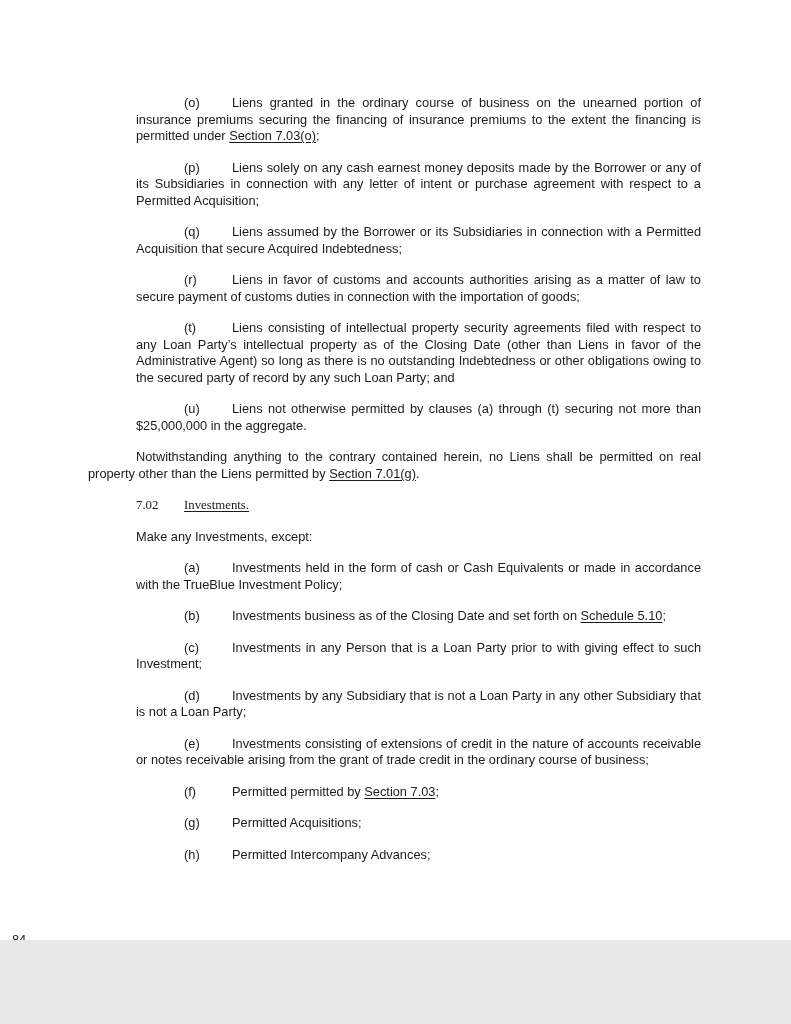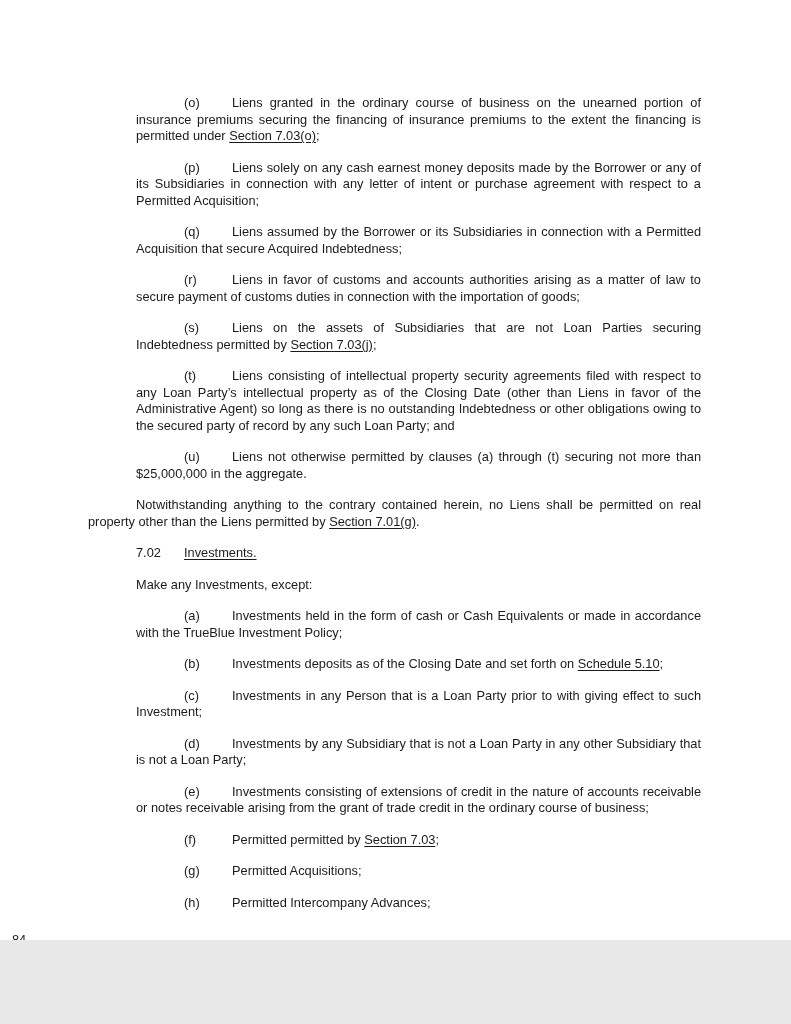--- a/index.html
+++ b/index.html
@@ -35,21 +35,21 @@
   p.indent {
     text-indent: 48px;
     margin-top: 7px;
   }
   .clabel {
     display: inline-block;
     width: 48px;
     text-indent: 0;
   }
   .u { text-decoration: underline; text-underline-offset: 2px; }
-  .heading { text-align: left; }
+  .heading { text-align: left; font-family: Liberation Serif, serif; }
   .page-number {
     position: absolute;
     top: 932px;
     left: 12px;
     width: 100%;
     text-align: left;
     font-size: 12.8px;
   }
   .doc-id {
     position: absolute;
@@ -66,35 +66,34 @@
   <div class="content">
 
     <p class="clause"><span class="clabel">(o)</span><span><span>Liens granted in the ordinary course of business on the unearned portion of insurance premiums securing the financing of insurance premiums to the extent the financing is permitted under </span><span class="u">Section 7.03(o)</span><span>;</span></span></p>
 
     <p class="clause"><span class="clabel">(p)</span><span><span>Liens solely on any cash earnest money deposits made by the Borrower or any of its Subsidiaries in connection with any letter of intent or purchase agreement with respect to a Permitted Acquisition;</span></span></p>
 
     <p class="clause"><span class="clabel">(q)</span><span><span>Liens assumed by the Borrower or its Subsidiaries in connection with a Permitted Acquisition that secure Acquired Indebtedness;</span></span></p>
 
     <p class="clause"><span class="clabel">(r)</span><span><span>Liens in favor of customs and accounts authorities arising as a matter of law to secure payment of customs duties in connection with the importation of goods;</span></span></p>
 
-    <p class="clause"><span class="clabel">(s)</span><span><span>Liens on the assets of Subsidiaries that are not Loan Parties securing Indebtedness permitted by </span><span class="u">Section 7.03(j)</span><span>;</span></span></p>
 
     <p class="clause"><span class="clabel">(t)</span><span><span>Liens consisting of intellectual property security agreements filed with respect to any Loan Party’s intellectual property as of the Closing Date (other than Liens in favor of the Administrative Agent) so long as there is no outstanding Indebtedness or other obligations owing to the secured party of record by any such Loan Party; and</span></span></p>
 
     <p class="clause"><span class="clabel">(u)</span><span><span>Liens not otherwise permitted by clauses (a) through (t) securing not more than $25,000,000 in the aggregate.</span></span></p>
 
     <p class="indent"><span><span>Notwithstanding anything to the contrary contained herein, no Liens shall be permitted on real property other than the Liens permitted by </span><span class="u">Section 7.01(g)</span><span>.</span></span></p>
 
     <p class="indent heading"><span class="clabel">7.02</span><span class="u">Investments.</span></p>
 
     <p class="indent">Make any Investments, except:</p>
 
     <p class="clause"><span class="clabel">(a)</span><span><span>Investments held in the form of cash or Cash Equivalents or made in accordance with the TrueBlue Investment Policy;</span></span></p>
 
-    <p class="clause"><span class="clabel">(b)</span><span><span>Investments deposits as of the Closing Date and set forth on </span><span class="u">Schedule 5.10</span><span>;</span></span></p>
+    <p class="clause"><span class="clabel">(b)</span><span><span>Investments business as of the Closing Date and set forth on </span><span class="u">Schedule 5.10</span><span>;</span></span></p>
 
     <p class="clause"><span class="clabel">(c)</span><span><span>Investments in any Person that is a Loan Party prior to with giving effect to such Investment;</span></span></p>
 
     <p class="clause"><span class="clabel">(d)</span><span><span>Investments by any Subsidiary that is not a Loan Party in any other Subsidiary that is not a Loan Party;</span></span></p>
 
     <p class="clause"><span class="clabel">(e)</span><span><span>Investments consisting of extensions of credit in the nature of accounts receivable or notes receivable arising from the grant of trade credit in the ordinary course of business;</span></span></p>
 
     <p class="clause"><span class="clabel">(f)</span><span><span>Permitted permitted by </span><span class="u">Section 7.03</span><span>;</span></span></p>
 
     <p class="clause"><span class="clabel">(g)</span><span><span>Permitted Acquisitions;</span></span></p>

